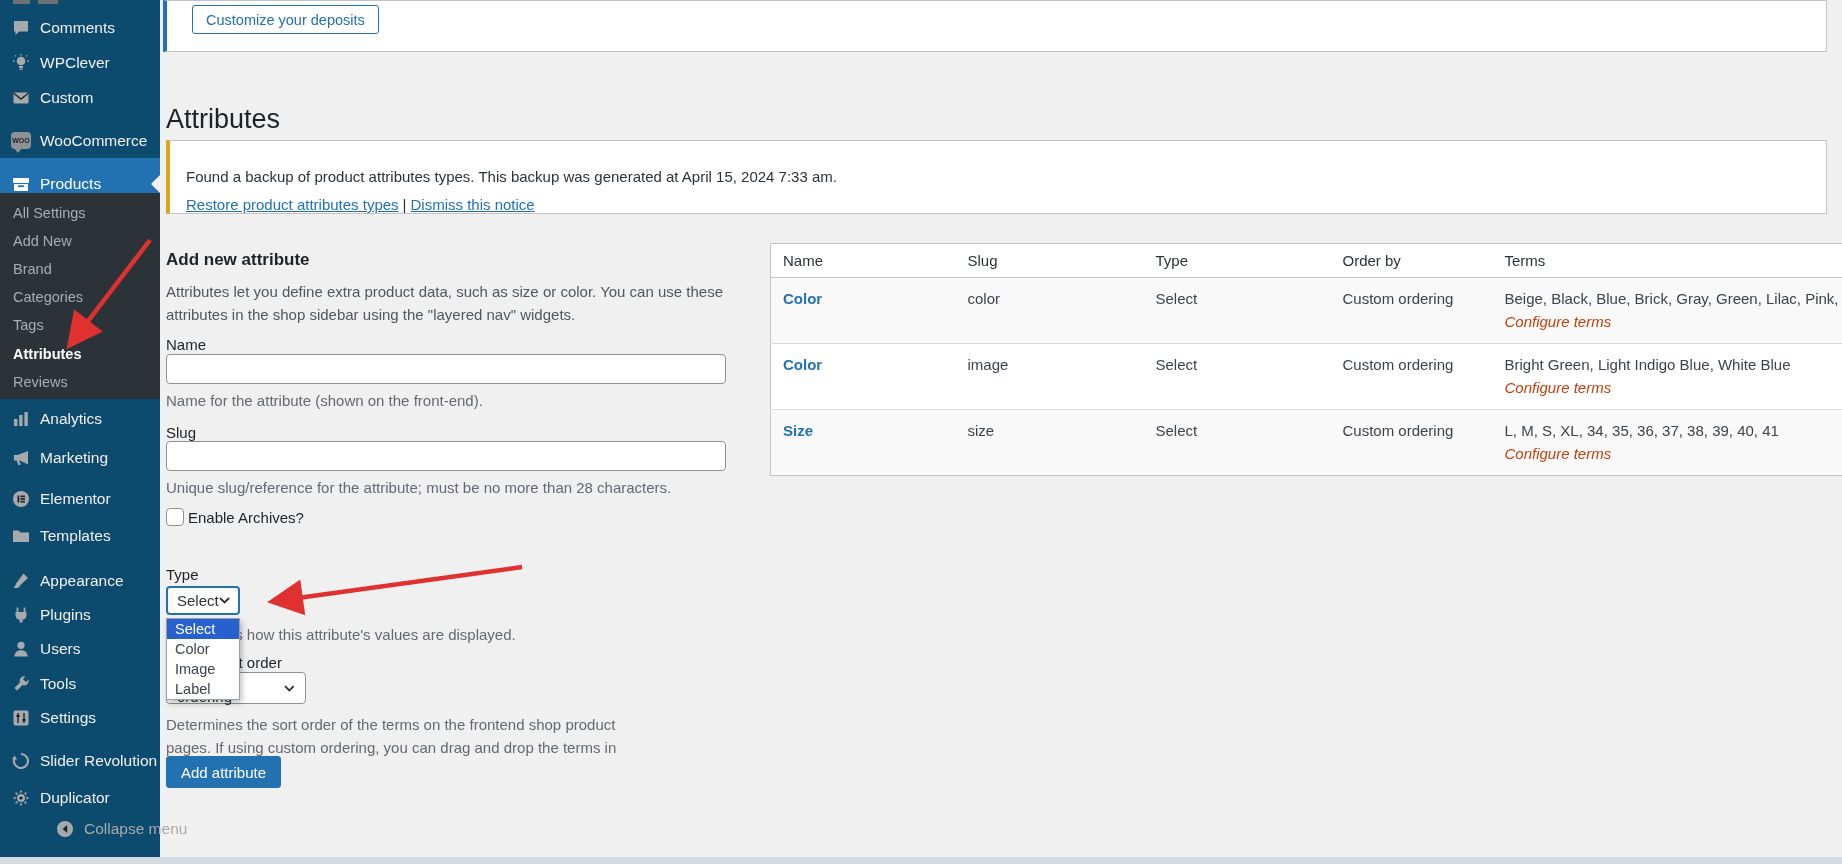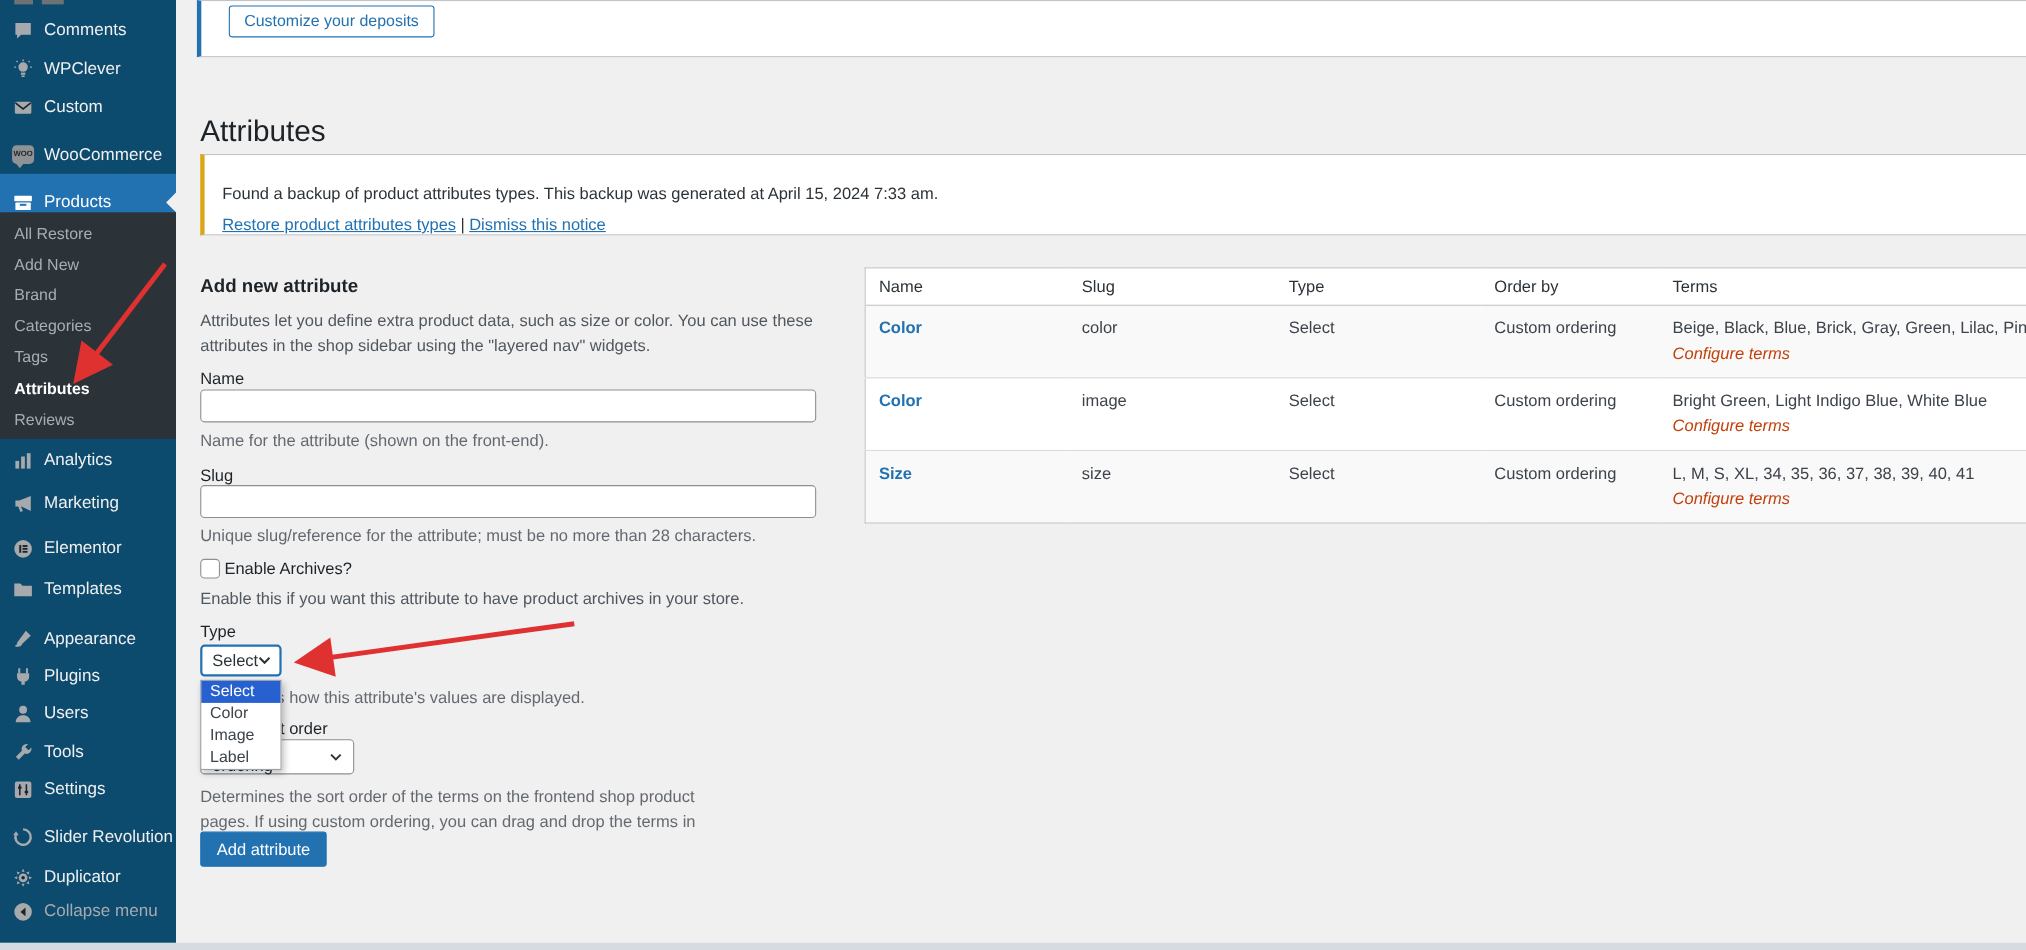--- a/index.html
+++ b/index.html
@@ -8,31 +8,31 @@
     width:1842px; height:864px; position:relative; overflow:hidden;
     background:#f0f0f1; font-family:"Liberation Sans","DejaVu Sans",sans-serif;
     font-size:15px; color:#3c434a;
   }
   
   .sidebar { position:absolute; left:0; top:0; width:160px; height:864px; background:#0c4a6e; z-index:2; }
   .sb-item { position:absolute; left:0; width:160px; height:35px; display:flex; align-items:center; padding-left:11px; color:#f0f0f1; font-size:15.5px; cursor:pointer; }
   .sb-item .sb-ico { width:20px; height:20px; margin-right:9px; flex:0 0 20px; color:#a7aaad; display:flex; align-items:center; justify-content:center; }
   .sb-item.active { background:#2271b1; color:#fff; }
   .sb-item.active .sb-ico { color:#fff; }
-  .sb-item.dim { color:#a7aaad; }
+  .sb-item.dim { color:#a7aaad;margin-left:44px; }
   .sb-arrow { position:absolute; right:0; top:50%; margin-top:-9px; width:0; height:0;
     border-top:9px solid transparent; border-bottom:9px solid transparent; border-right:9px solid #f0f0f1; }
   .sb-sub { position:absolute; left:0; top:193px; width:160px; height:206px; background:#2c3338; }
   .sb-sub-item { position:absolute; left:0; width:160px; height:28px; line-height:28px; padding-left:13px; color:#a8adb3; font-size:14.5px; cursor:pointer; }
   .sb-sub-item.current { color:#fff; font-weight:bold; }
   .woo-badge { width:24px; height:17px; background:#8f9294; border-radius:4px; color:#1d2327; font-size:7px; font-weight:bold; display:flex; align-items:center; justify-content:center; position:relative; }
   .woo-badge::after { content:""; position:absolute; left:3px; bottom:-4px; border-left:4px solid transparent; border-right:4px solid transparent; border-top:5px solid #8f9294; }
   .sb-frag { position:absolute; background:#6d7275; }
   
-  .content { position:absolute; left:161px; top:0; width:1682px; height:864px; }
+  .content { position:absolute; left:145px; top:0; width:1682px; height:864px; }
   .notice1 { position:absolute; left:18px; top:0; right:0; height:52px; background:#fff; border:1px solid #c3c4c7; border-left:4px solid #2271b1; }
   .btn-outline { position:absolute; left:25px; top:4px; height:29px; padding:0 13px; background:#fff; border:1px solid #2271b1; border-radius:3px; color:#2271b1; font-size:14.5px; font-family:inherit; cursor:pointer; }
   .page-title { position:absolute; left:21px; top:86px; font-size:27px; font-weight:400; color:#1d2327; }
   .notice2 { position:absolute; left:21px; top:140px; right:0; height:74px; background:#fff; border:1px solid #c3c4c7; border-left:4px solid #dba617; padding:11px 16px; }
   .notice2 p { margin:16px 0 11px 0; color:#2c3338; }
   .notice2 a { color:#2271b1; text-decoration:underline; }
   .notice2 .sep { color:#2c3338; text-decoration:none; margin:0 4px; }
   
   .form { position:absolute; left:21px; top:248px; width:560px; height:560px; }
   .form .abs { position:absolute; left:0; }
@@ -123,21 +123,21 @@
             <rect x="3" y="10" width="14" height="7" rx="0.8"></rect>
           </g>
           <rect x="7" y="11.3" width="6" height="1.8" fill="#2271b1"></rect>
         </svg>
       </span>
     <span>Products</span>
     <span class="sb-arrow"></span>
   </div>
 
   <div class="sb-sub">
-    <div class="sb-sub-item" style="top:6px">All Restore</div>
+    <div class="sb-sub-item" style="top:6px">All Settings</div>
     <div class="sb-sub-item" style="top:34px">Add New</div>
     <div class="sb-sub-item" style="top:62px">Brand</div>
     <div class="sb-sub-item" style="top:90px">Categories</div>
     <div class="sb-sub-item" style="top:118px">Tags</div>
     <div class="sb-sub-item current" style="top:147px">Attributes</div>
     <div class="sb-sub-item" style="top:175px">Reviews</div>
   </div>
 
   <div class="sb-item" style="top:401px">
     <span class="sb-ico">
@@ -289,21 +289,20 @@
     <div class="abs help" style="top:144px">Name for the attribute (shown on the front-end).</div>
 
     <label class="abs fl" style="top:176px">Slug</label>
     <input class="txt" style="top: 193px;" type="text" value="">
     <div class="abs help" style="top:231px">Unique slug/reference for the attribute; must be no more than 28 characters.</div>
 
     <div class="abs chkrow">
       <span class="chk"></span>
       <span>Enable Archives?</span>
     </div>
-    <div class="abs help" style="top:288px;color:#50575e">Enable this if you want this attribute to have product archives in your store.</div>
 
     <label class="abs fl" style="top:318px">Type</label>
     <div class="sel sel-type">
       <span>Select</span>
       <svg width="11" height="7" viewBox="0 0 11 7">
           <polyline points="1,1 5.5,5.5 10,1" fill="none" stroke="#2c3338" stroke-width="1.8"></polyline>
         </svg>
     </div>
 
     <div class="abs type-help">Determines how this attribute's values are displayed.</div>

